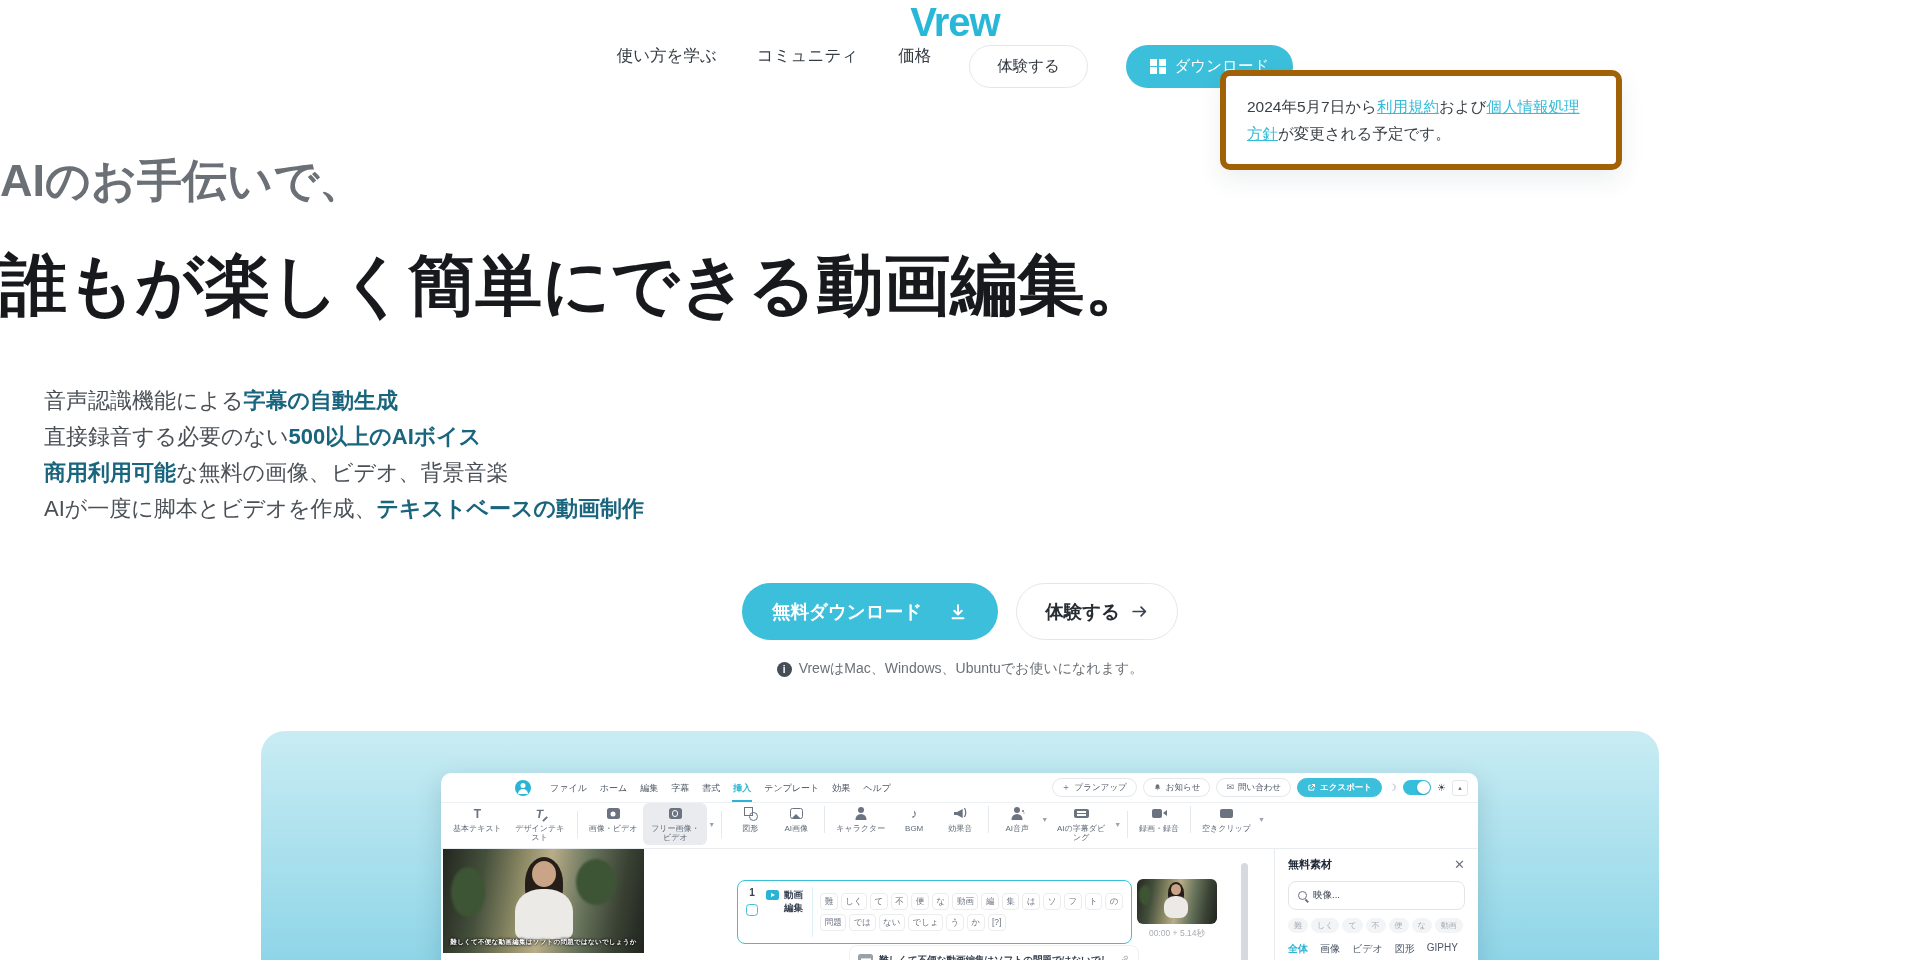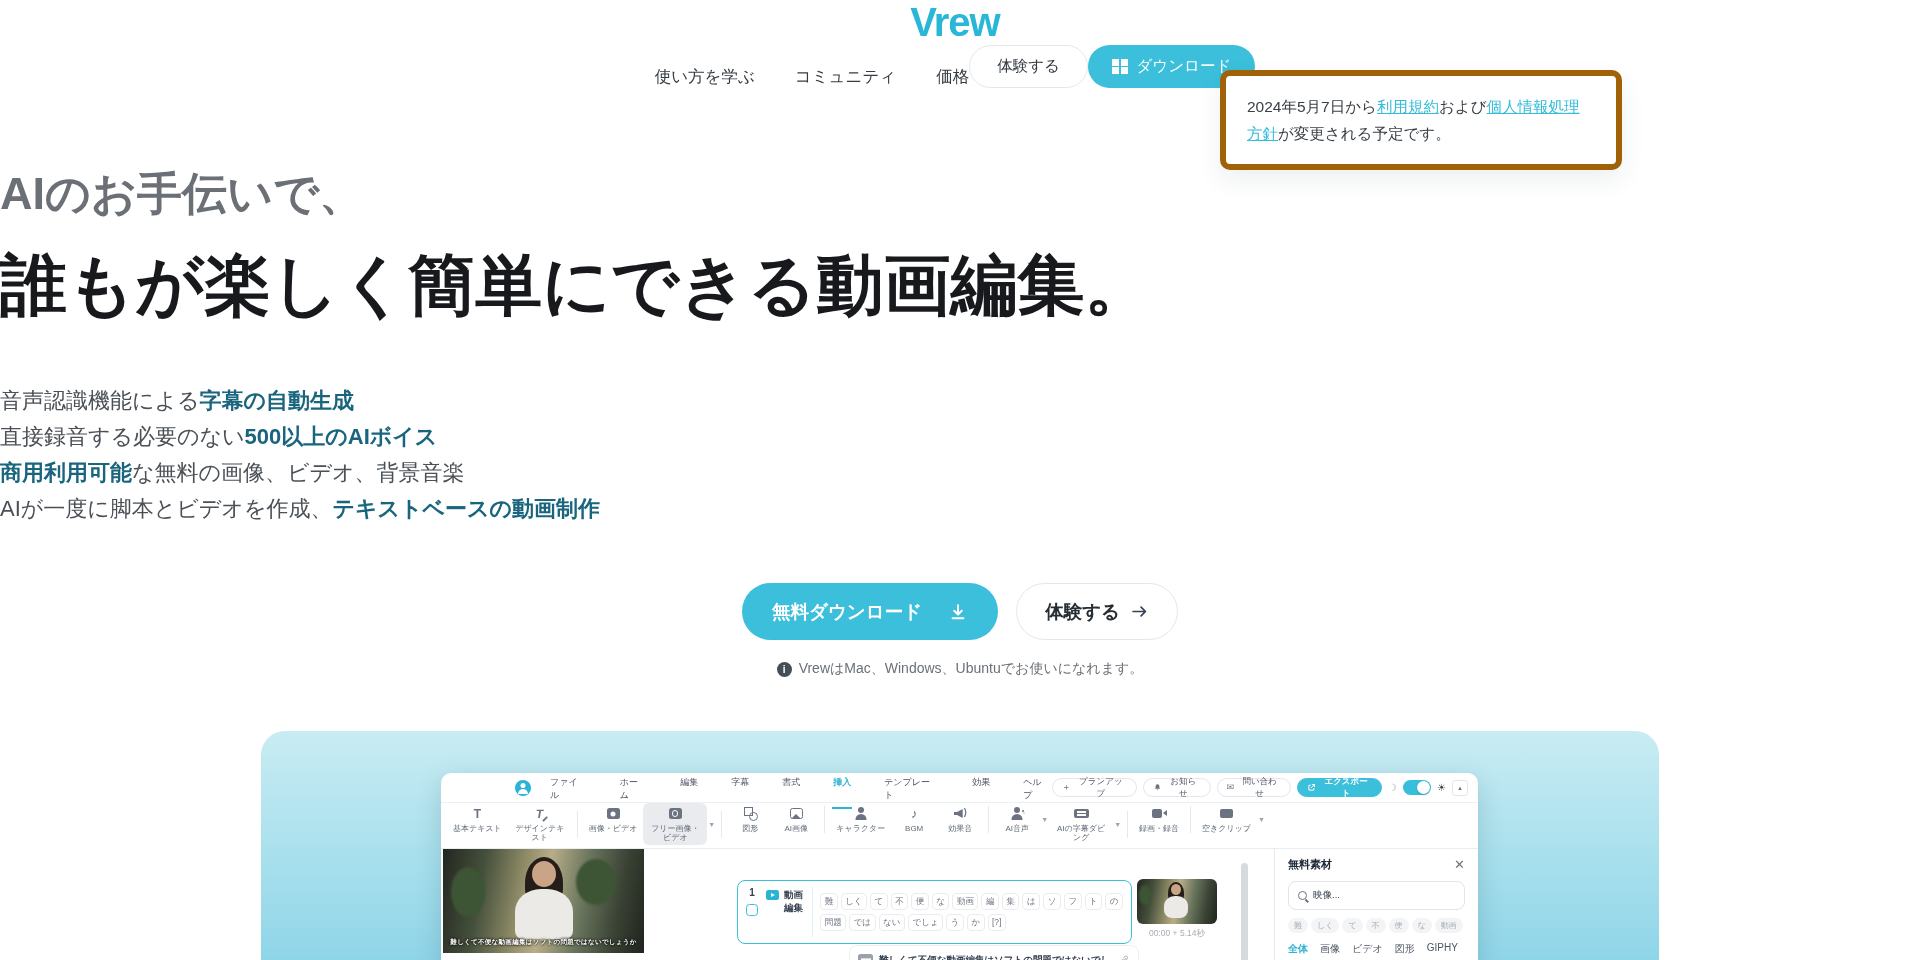--- a/index.html
+++ b/index.html
@@ -3,38 +3,38 @@
 <meta charset="utf-8">
 <style>
   *{margin:0;padding:0;box-sizing:border-box;}
   body{font-family:"Liberation Sans","DejaVu Sans",sans-serif;background:#fff;}
   .page{position:relative;width:1920px;height:960px;overflow:hidden;background:#fff;}
 
   
   .header{position:absolute;top:0;left:0;width:100%;height:70px;display:flex;align-items:center;
           padding:0 312px 0 302px;justify-content:space-between;background:#fff;flex-direction:column;}
   .logo{font-size:40px;font-weight:800;color:#29b7d8;letter-spacing:-1px;}
-  .hdr-right{display:flex;align-items:flex-end;}
+  .hdr-right{display:flex;align-items:flex-start;gap:38px;}
   .nav{display:flex;align-items:center;gap:40px;}
   .nav-link{font-size:16.5px;color:#353c43;cursor:pointer;}
   .btn-try-hdr{height:43px;padding:0 27px;border:1px solid #e4e7ea;border-radius:22px;background:#fff;
                font-size:15.5px;color:#30373e;display:flex;align-items:center;font-weight:500;cursor:pointer;}
   .btn-dl-hdr{height:43px;padding:0 24px;border:none;border-radius:22px;background:#3bbfdb;color:#fff;
               font-size:15.5px;font-weight:400;display:flex;align-items:center;gap:9px;cursor:pointer;}
   .win-icon{display:grid;grid-template-columns:7px 7px;grid-template-rows:7px 7px;gap:1.6px;}
   .win-icon i{background:#fff;display:block;}
 
   
   .notice{position:absolute;left:1220px;top:70px;width:402px;background:#fff;border:6px solid #a16207;
           border-radius:10px;box-shadow:0 10px 24px rgba(30,50,60,.08);padding:17px 21px;font-size:15.5px;
           line-height:1.75;color:#3a4045;}
   .notice a{color:#35bcd9;text-decoration:underline;cursor:pointer;}
-  .kicker{position:absolute;top:164px;width:100%;font-size:45px;font-weight:700;color:#6b7076;}
+  .kicker{position:absolute;top:151px;width:100%;font-size:45px;font-weight:700;color:#6b7076;}
   .title{position:absolute;top:240px;width:100%;font-size:67px;font-weight:800;color:#17191d;}
-  .features{position:absolute;top:383px;width:100%;font-size:22px;color:#4a5056;line-height:36px;}
+  .features{position:absolute;top:383px;width:100%;font-size:22px;color:#4a5056;line-height:36px;padding-left:44px;}
   .features b{color:#19657d;font-weight:700;}
   .cta-row{position:absolute;top:583px;width:100%;display:flex;justify-content:center;gap:18px;}
   .btn-dl{height:57px;padding:0 30px;border:none;border-radius:29px;background:#3bbfdb;color:#fff;
           font-size:18.5px;font-weight:700;display:flex;align-items:center;gap:26px;cursor:pointer;}
   .btn-try{height:57px;padding:0 28px;border:1px solid #e4e7ea;border-radius:29px;background:#fff;color:#262d33;
            font-size:18.5px;font-weight:700;display:flex;align-items:center;gap:10px;cursor:pointer;}
   .note{position:absolute;top:660px;width:100%;display:flex;justify-content:center;align-items:center;gap:7px;
         font-size:14px;color:#6a7076;}
   .info-ic{width:15px;height:15px;border-radius:50%;background:#454e57;color:#fff;font-size:10px;font-weight:700;
            display:flex;align-items:center;justify-content:center;font-style:normal;}
@@ -43,21 +43,21 @@
   .band{position:absolute;left:261px;top:731px;width:1398px;height:229px;border-radius:24px 24px 0 0;
         background:linear-gradient(180deg,#c9ecf3 0%,#aee2ee 45%,#8fd5e8 100%);overflow:hidden;}
   .appwin{position:absolute;left:180px;top:42px;width:1037px;height:220px;background:#fff;border-radius:10px 10px 0 0;
           box-shadow:0 8px 26px rgba(20,60,80,.18);}
 
   
   .menubar{height:30px;display:flex;align-items:center;border-bottom:1px solid #eef1f3;padding:0 10px 0 74px;}
   .avatar{width:16px;height:16px;border-radius:50%;background:#29b4d6;position:relative;flex:0 0 auto;}
   .avatar::before{content:"";position:absolute;top:3px;left:50%;transform:translateX(-50%);width:5px;height:5px;border-radius:50%;background:#fff;}
   .avatar::after{content:"";position:absolute;bottom:2px;left:50%;transform:translateX(-50%);width:10px;height:5px;border-radius:5px 5px 0 0;background:#fff;}
-  .menu-items{display:flex;gap:31px;margin-left:18px;font-family:Liberation Mono, monospace;}
+  .menu-items{display:flex;gap:11px;margin-left:18px;font-family:Liberation Mono, monospace;}
   .menu-item{font-size:9px;color:#4b5563;padding:9px 1px 7px;cursor:pointer;}
   .menu-item.active{color:#2fb3d2;font-weight:700;border-bottom:2px solid #2fb3d2;padding-bottom:5px;}
   .mb-right{margin-left:auto;display:flex;align-items:center;gap:6px;}
   .pill{height:19px;border:1px solid #e3e6ea;border-radius:12px;padding:0 9px;display:flex;align-items:center;gap:4px;
         font-size:8.5px;color:#4b5563;background:#fff;cursor:pointer;}
   .pill .p-ic{font-size:9px;color:#6b7280;line-height:1;}
   .pill.export{background:#3bbfdb;border-color:#3bbfdb;color:#fff;font-weight:700;}
   .glyph{font-size:10px;color:#9ca3af;line-height:1;}
   .glyph.dark{color:#374151;}
   .toggle{width:28px;height:15px;border-radius:8px;background:#36bedd;position:relative;cursor:pointer;}

